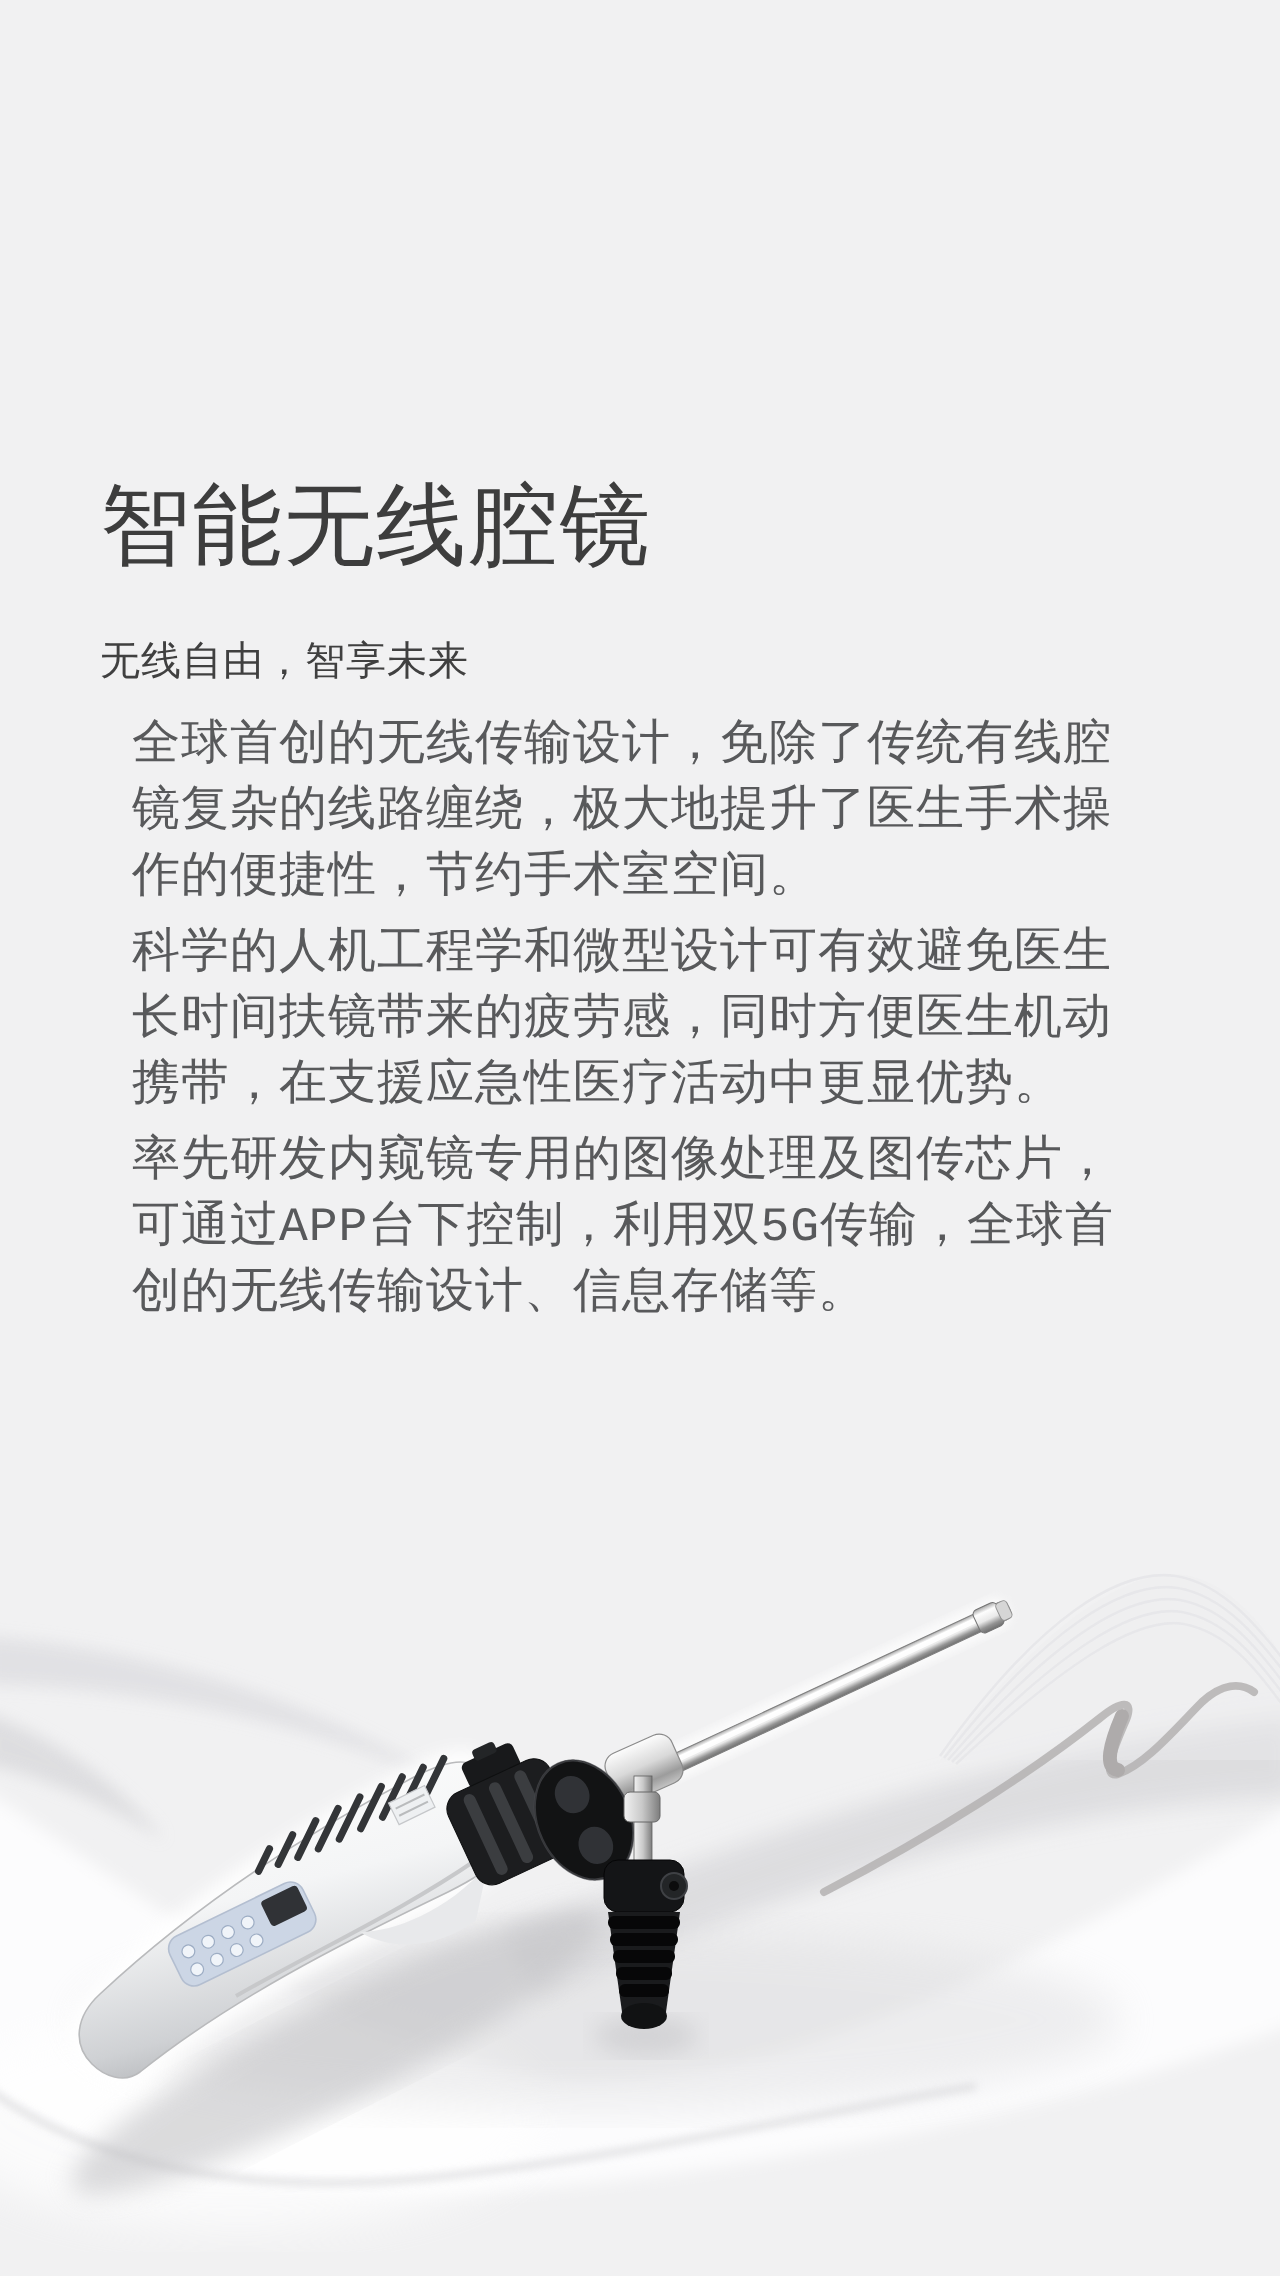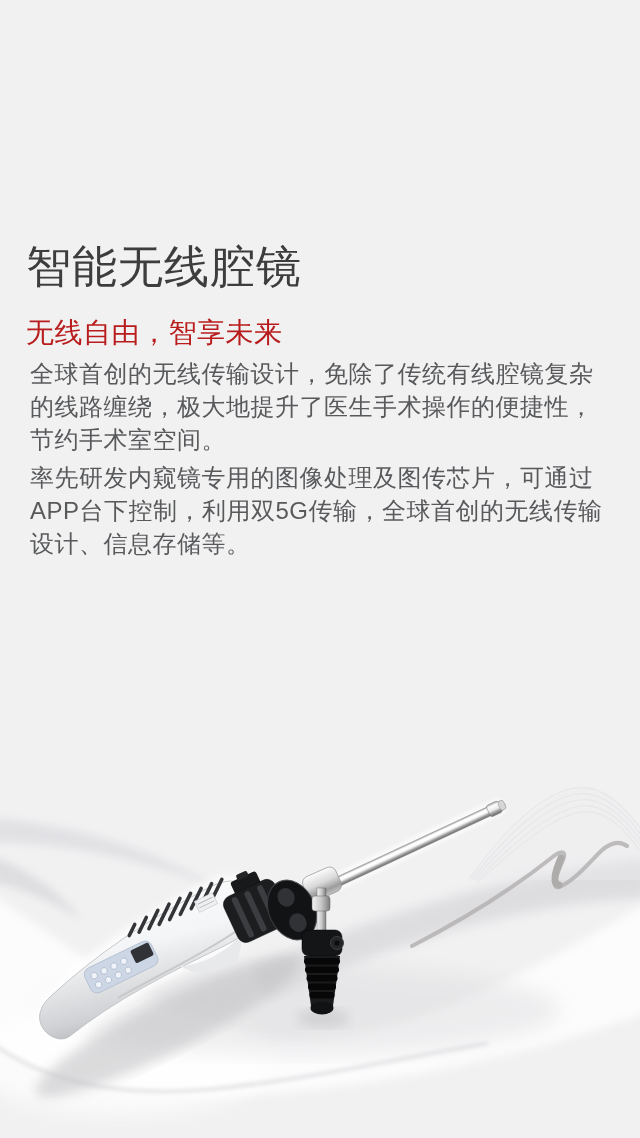--- a/index.html
+++ b/index.html
@@ -5,42 +5,43 @@
   html,body{margin:0;padding:0;}
   body{
     width:640px;height:1138px;
     background:#f1f1f2;
     overflow:hidden;
     position:relative;
     font-family:"Liberation Sans","DejaVu Sans",sans-serif;
   }
   .content{
     position:relative;
-    padding:0 26px;
+    padding:0 50px;
     z-index:2;
+    font-family:Liberation Mono, monospace;
   }
   .page-title{
     margin:0;
     padding-top:240px;
     font-size:45px;
     line-height:54px;
     font-weight:400;
     color:#3d3d3d;
     letter-spacing:1px;
   }
   .section-heading{
     margin:20px 0 0;
-    font-size:28px;
+    font-size:20px;
     line-height:38px;
     font-weight:400;
-    color:#b91c1c;
+    color:#404040;
     letter-spacing:0.5px;
   }
   .section-body{
-    margin:5px 4px 0;
+    margin:5px 16px 0;
     font-size:24px;
     line-height:33px;
     color:#58595b;
     letter-spacing:0.5px;
   }
   .product-visual{
     position:absolute;
     left:0;top:760px;
     width:640px;height:378px;
     z-index:1;
@@ -48,20 +49,21 @@
 </style>
 </head>
 <body>
 
 <div class="content">
   <h1 class="page-title">智能无线腔镜</h1>
 
   <h2 class="section-heading">无线自由，智享未来</h2>
   <p class="section-body">全球首创的无线传输设计，免除了传统有线腔镜复杂的线路缠绕，极大地提升了医生手术操作的便捷性，节约手术室空间。</p>
 
+  <p class="section-body">科学的人机工程学和微型设计可有效避免医生长时间扶镜带来的疲劳感，同时方便医生机动携带，在支援应急性医疗活动中更显优势。</p>
 
   <p class="section-body">率先研发内窥镜专用的图像处理及图传芯片，可通过APP台下控制，利用双5G传输，全球首创的无线传输设计、信息存储等。</p>
 </div>
 
 <div class="product-visual">
 <svg width="640" height="378" viewBox="0 0 640 378" xmlns="http://www.w3.org/2000/svg">
   <defs>
     <linearGradient id="handleGrad" x1="0" y1="0" x2="0.35" y2="1">
       <stop offset="0" stop-color="#ffffff"></stop>
       <stop offset="0.5" stop-color="#f4f5f6"></stop>

